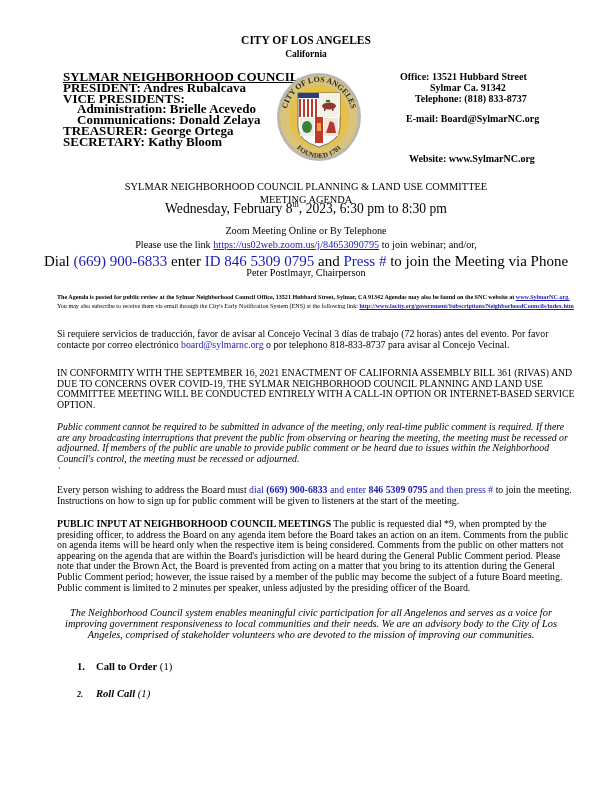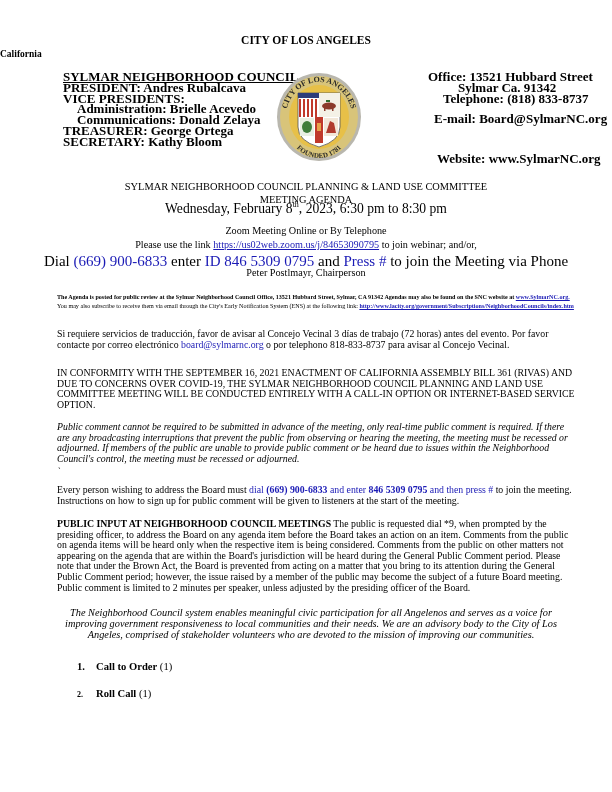--- a/index.html
+++ b/index.html
@@ -5,29 +5,29 @@
     html, body { margin: 0; padding: 0; background: #ffffff; }
     body { width: 612px; height: 792px; position: relative; overflow: hidden;
            font-family: "Liberation Serif", "DejaVu Serif", serif; color: #000; }
     .abs { position: absolute; }
     .b { font-weight: bold; }
     .blue { color: #1a1ab5; }
     .link { color: #1a1ab5; text-decoration: underline; }
 
     
     .city-title { top: 34px; left: 0; width: 612px; text-align: center; font-size: 11.5px; font-weight: bold; }
-    .city-sub { top: 49px; left: 0; width: 612px; font-size: 9.5px; font-weight: bold; }
+    .city-sub { top: 49px; left: 0; width: 612px; text-align: center; font-size: 9.5px; font-weight: bold; }
 
     .officers { top: 72px; left: 63px; font-size: 13px; font-weight: bold; line-height: 10.8px; }
     .officers .u { text-decoration: underline; }
     .officers .ind { padding-left: 14px; }
 
     .seal { top: 71px; left: 274px; width: 90px; height: 100px; }
 
-    .contact { top: 72px; left: 424px; font-size: 13px; font-weight: bold; line-height: 10.8px; }
+    .contact { top: 72px; left: 396px; font-size: 10px; font-weight: bold; line-height: 10.8px; }
     .contact .r1 { padding-left: 4px; }
     .contact .r2 { padding-left: 34px; }
     .contact .r3 { padding-left: 19px; }
     .contact .gap { height: 10px; }
     .contact .r4 { padding-left: 10px; }
     .contact .r5 { padding-left: 13px; margin-top: 29px; }
 
     
     .mh { left: 0; width: 612px; text-align: center; font-weight: normal; }
     .mh1 { top: 181px; font-size: 10.4px; }
@@ -48,21 +48,21 @@
     .publiccomment { top: 422px; font-style: italic; }
     .stray { top: 467px; left: 58px; font-size: 8px; }
     .every { top: 485px; }
     .input { top: 519px; }
     .mission { top: 608px; left: 55px; width: 512px; text-align: center; font-style: italic; font-size: 10.3px; line-height: 10.8px; }
 
     .agenda { left: 77px; font-size: 10.6px; }
     .agenda .num { display: inline-block; width: 19px; font-weight: bold; }
     .agenda .num.small { font-size: 8px; }
     .ag1 { top: 661px; }
-    .ag2 { top: 688px; }
+    .ag2 { top: 688px; font-style: italic; }
   </style>
 </head>
 <body>
 
 <div class="abs city-title">CITY OF LOS ANGELES</div>
 <div class="abs city-sub">California</div>
 
 <div class="abs officers">
   <div class="u">SYLMAR NEIGHBORHOOD COUNCIL</div>
   <div>PRESIDENT: Andres Rubalcava</div>

